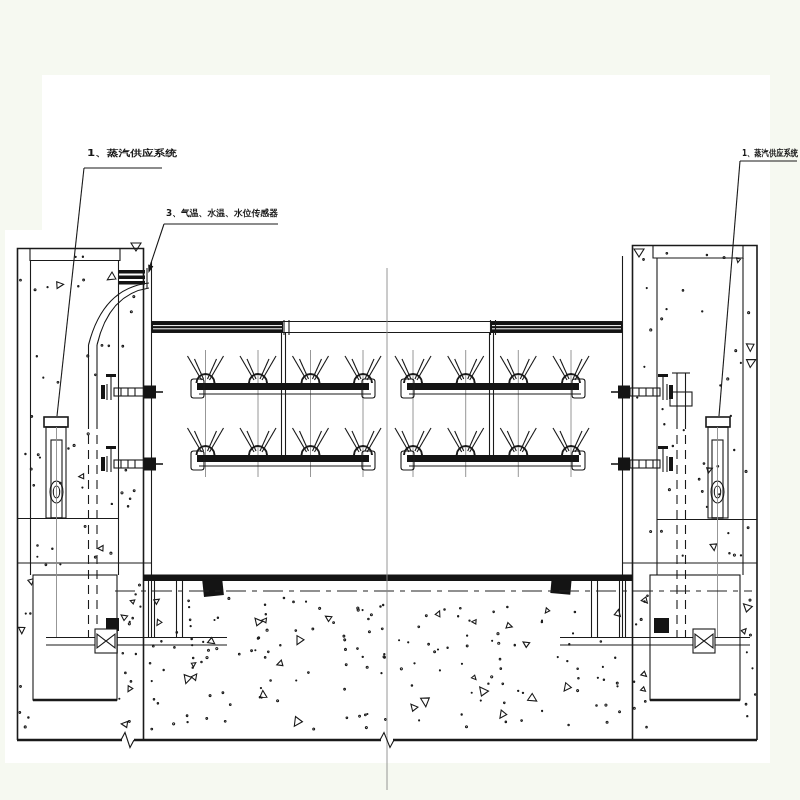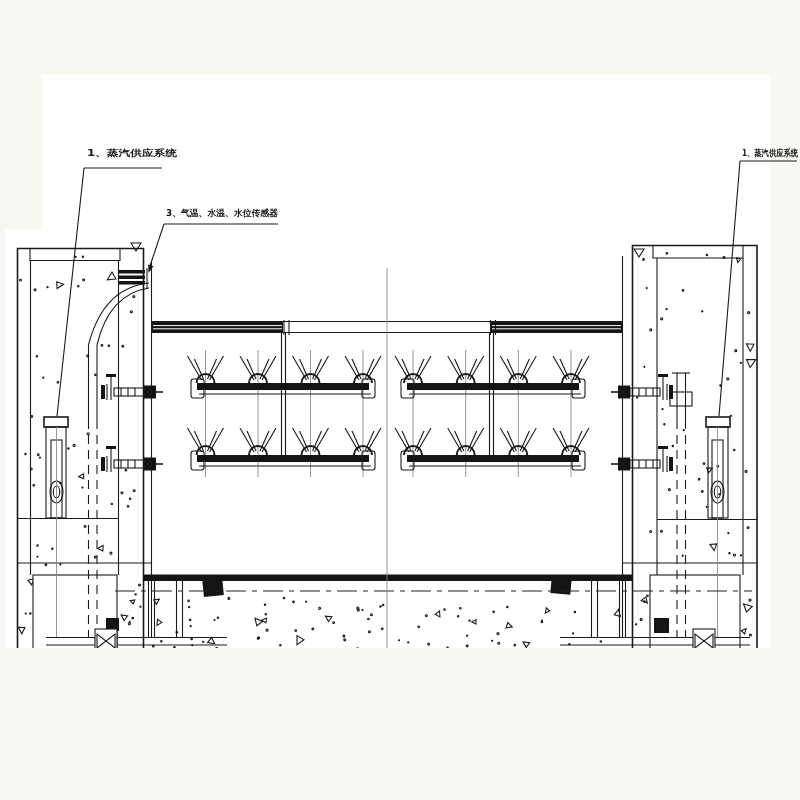--- a/index.html
+++ b/index.html
@@ -1,16 +1,16 @@
 <!DOCTYPE html>
 <html><head>
 <meta charset="utf-8">
 <style>
   html,body{margin:0;padding:0;background:#f6f9f1;}
-  .stage{position:relative;width:800px;height:648px;background:#f6f9f1;overflow:hidden;}
+  .stage{position:relative;width:800px;height:800px;background:#f6f9f1;overflow:hidden;}
   svg{display:block;}
   svg line,svg path,svg rect,svg polyline,svg polygon,svg ellipse,svg circle{stroke:#1a1a1a;fill:none;stroke-width:1.1;}
   svg text{font-family:"DejaVu Sans","Liberation Sans",sans-serif;font-weight:bold;font-size:9px;fill:#171717;stroke:none;}
   .sheet{fill:#ffffff;stroke:none;}
   .fill{fill:#141414;stroke:none;}
   .wfill{fill:#ffffff;}
   .white{stroke:#ffffff;stroke-width:1;}
   .thin{stroke:#8b8b8b;stroke-width:0.9;}
   .med{stroke-width:1.6;}
   .thick{stroke-width:2.4;}

